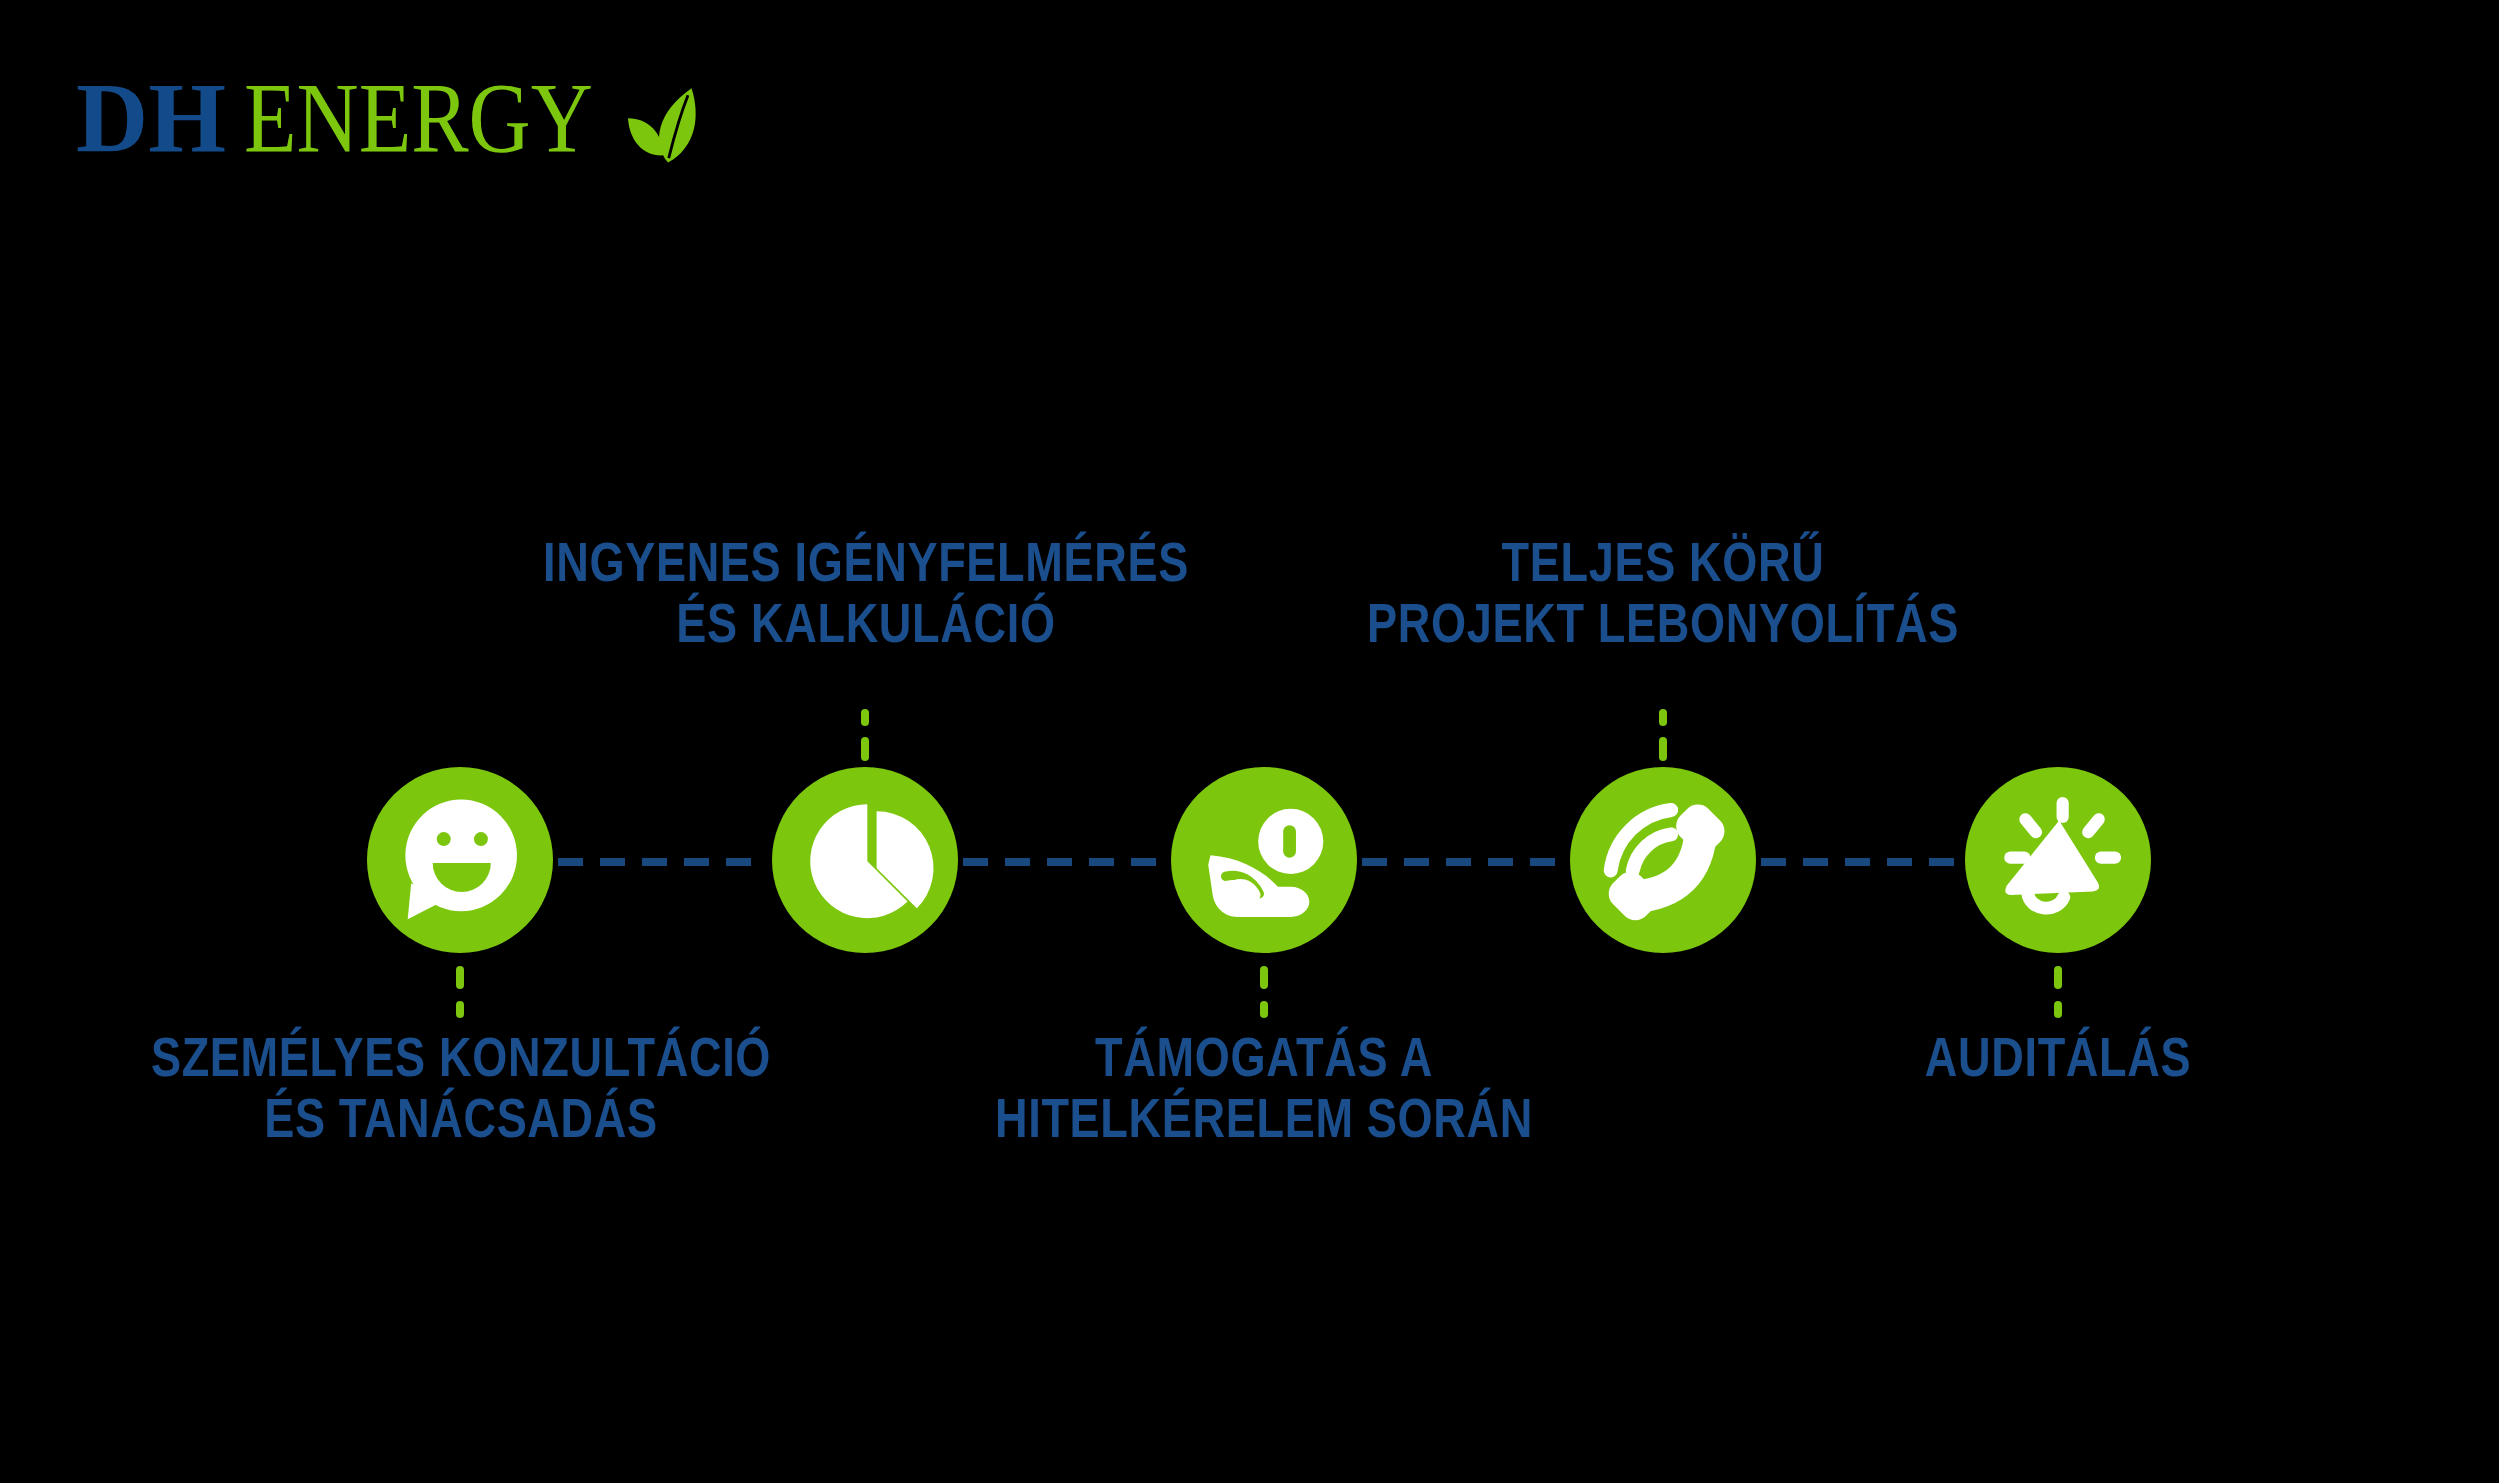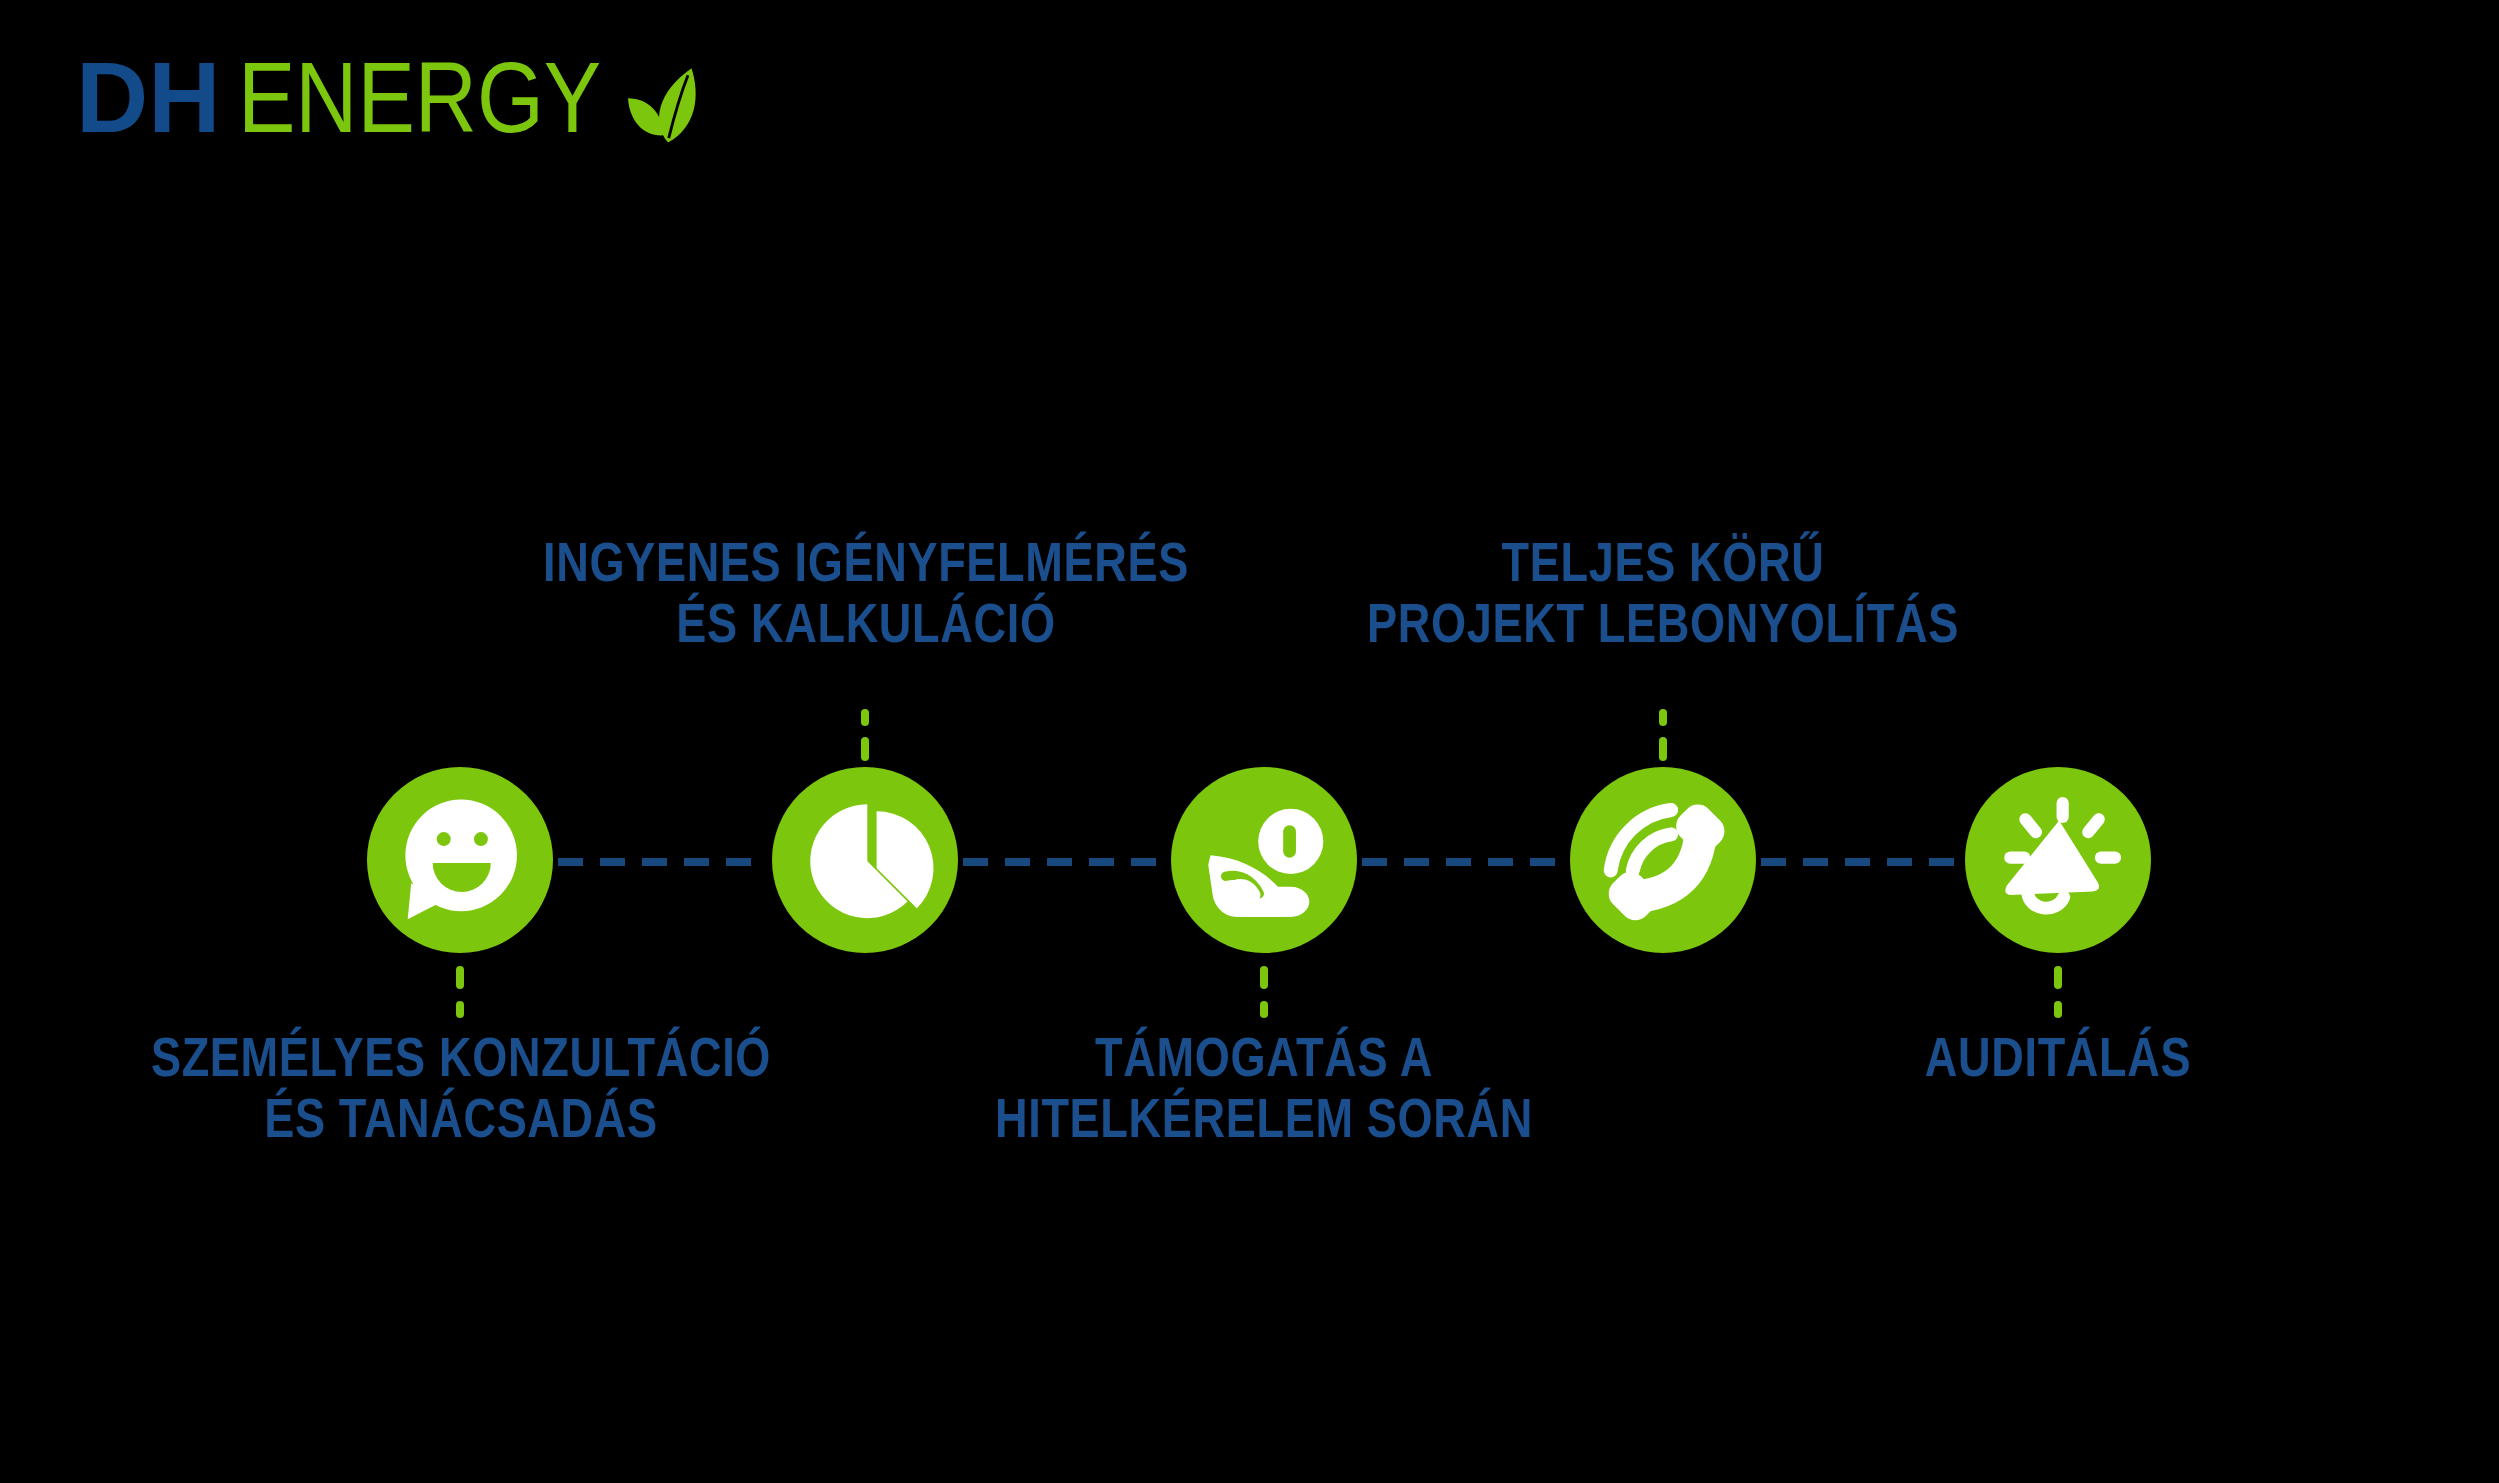--- a/index.html
+++ b/index.html
@@ -14,22 +14,22 @@
   body {
     width: 2500px; height: 1483px;
     background: var(--background);
     position: relative;
     overflow: hidden;
     font-family: "Liberation Sans", sans-serif;
   }
 
   
   .logo {
-    position: absolute; left: 76px; top: 52px;
-    font-family: Liberation Sans, sans-serif;
+    position: absolute; left: 76px; top: 72px;
+    font-family: Liberation Serif, serif;
     line-height: 91px; white-space: nowrap;
   }
   .logo-dh {
     font-weight: 700; font-size: 100px;
     color: var(--logo_blue);
   }
   .logo-energy {
     font-weight: 400; font-size: 100px;
     color: var(--green);
     display: inline-block;

